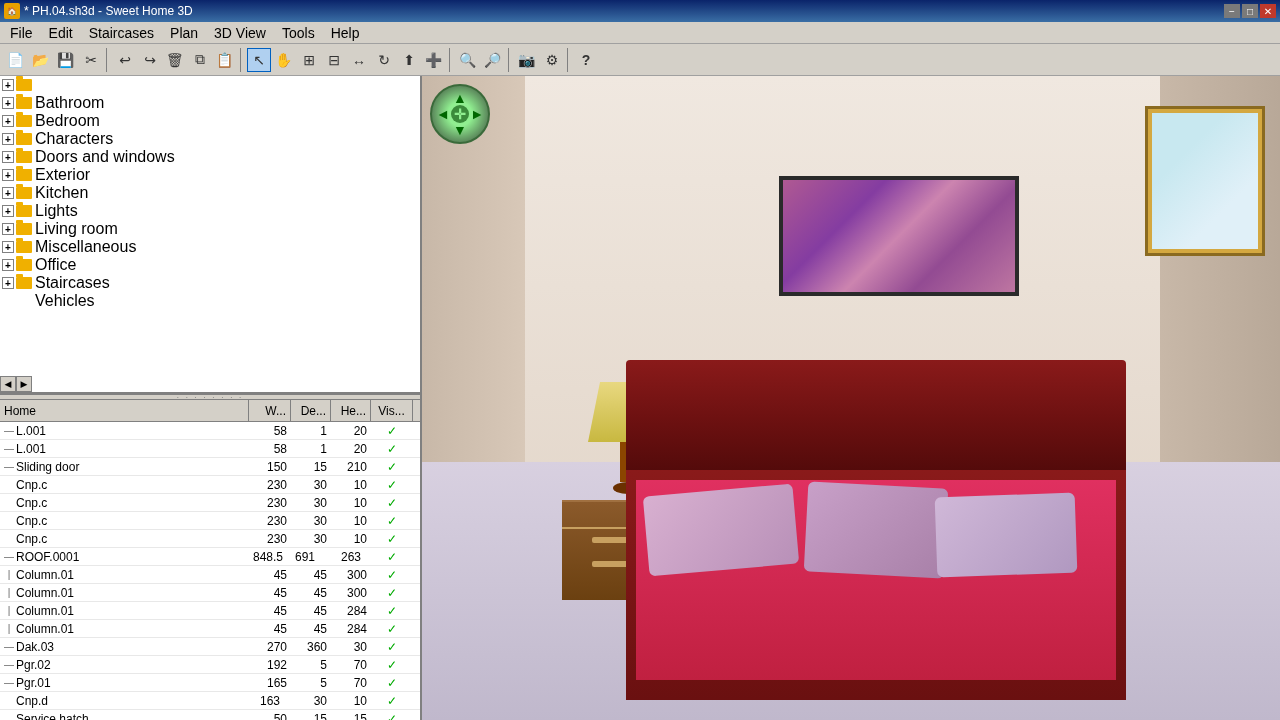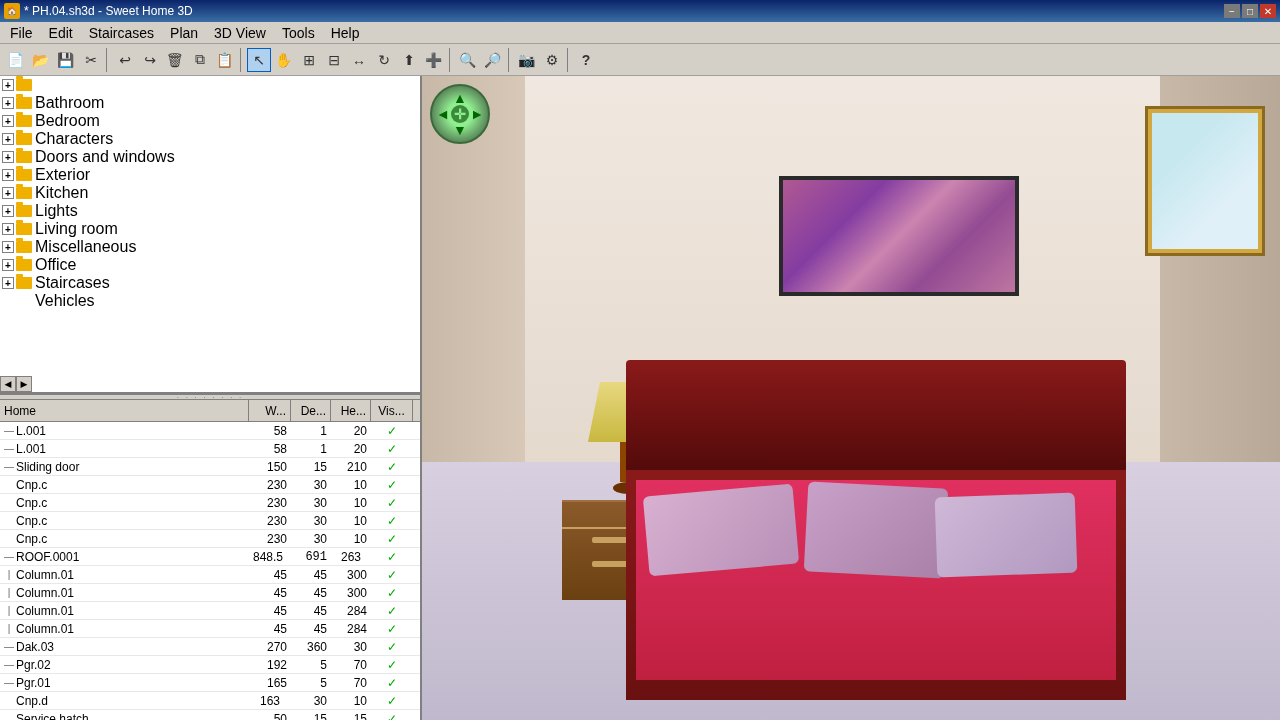--- a/index.html
+++ b/index.html
@@ -634,21 +634,21 @@
     <div class="list-cell col-vis" style="width:42px; text-align:center;">
       <span class="check-icon">✓</span>
     </div>
   </div>
           <div class="list-row">
     <div class="list-cell col-name-cell" style="width:249px; display:flex; align-items:center;">
       <span class="row-icon">—</span>
       <span>ROOF.0001</span>
     </div>
     <div class="list-cell col-w" style="width:42px; text-align:left;">848.5</div>
-    <div class="list-cell col-d" style="width:40px; text-align:right;font-family:Liberation Mono, monospace;">691</div>
+    <div class="list-cell col-d" style="width:40px; text-align:left;">691</div>
     <div class="list-cell col-h" style="width:40px; text-align:center;">263</div>
     <div class="list-cell col-vis" style="width:42px; text-align:center;">
       <span class="check-icon">✓</span>
     </div>
   </div>
           <div class="list-row">
     <div class="list-cell col-name-cell" style="width:249px; display:flex; align-items:center;">
       <span class="row-icon">|</span>
       <span>Column.01</span>
     </div>

